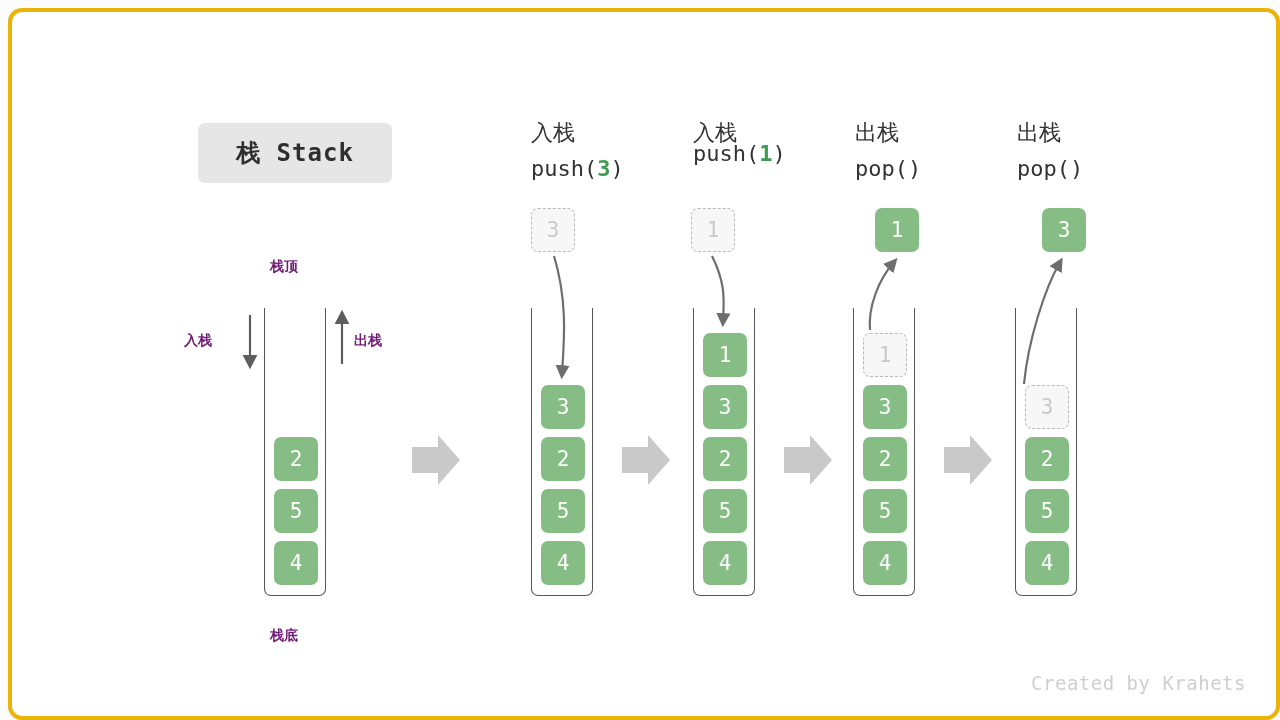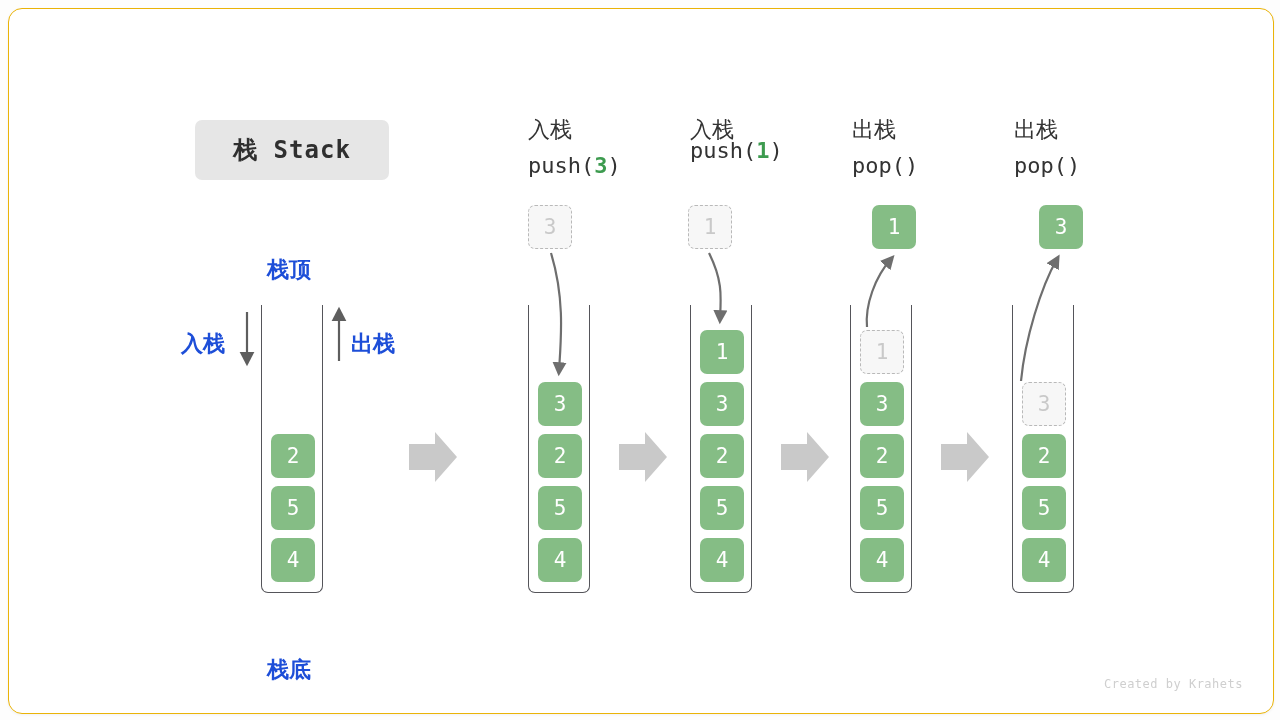--- a/index.html
+++ b/index.html
@@ -4,21 +4,21 @@
 <style>
   html,body{margin:0;padding:0;}
   body{
     width:1280px;height:720px;
     background:#fdfdfd;
     font-family:"Liberation Sans","DejaVu Sans",sans-serif;
     overflow:hidden;
   }
   #card{
     position:absolute;left:8px;top:8px;width:1264px;height:704px;
-    background:#ffffff;border:1px solid #eab308;border-radius:14px;
+    background:#ffffff;border:4px solid #eab308;border-radius:14px;
     box-shadow:0 1px 3px rgba(0,0,0,0.05);
     overflow:hidden;
   }
 
   
   #title-badge{
     position:absolute;left:186px;top:111px;width:194px;height:60px;
     background:#e6e6e6;border-radius:7px;
     display:flex;align-items:center;justify-content:center;
     font-family:"DejaVu Sans Mono","Liberation Mono",monospace;
@@ -64,43 +64,43 @@
     display:flex;align-items:center;justify-content:center;
     font-family:"DejaVu Sans Mono","Liberation Mono",monospace;
     font-size:21px;color:#ffffff;background:#85bd85;box-sizing:border-box;
   }
   .float-cell.ghost{
     background:#f7f7f7;color:#c9c9c9;border:1.8px dashed #b9b9b9;
   }
 
   
   .lbl{
-    position:absolute;font-size:22px;font-weight:bold;color:#1d4ed8;
+    position:absolute;font-size:14px;font-weight:bold;color:#701a75;
     white-space:nowrap;
   }
 
   
   #watermark{
     position:absolute;right:30px;bottom:22px;
     font-family:"DejaVu Sans Mono","Liberation Mono",monospace;
-    font-size:12px;color:#cfcfcf;letter-spacing:0.5px;
+    font-size:19px;color:#cfcfcf;letter-spacing:0.5px;
   }
 
   svg{position:absolute;left:0;top:0;overflow:visible;pointer-events:none;}
 </style>
 </head>
 <body>
 
 <div id="card">
 
   <div id="title-badge">栈 Stack</div>
 
   <div>
     <div class="lbl" style="left:258px;top:246px;">栈顶</div>
-    <div class="lbl" style="left:258px;top:646px;">栈底</div>
+    <div class="lbl" style="left:258px;top:615px;">栈底</div>
     <div class="lbl" style="left:172px;top:320px;">入栈</div>
     <div class="lbl" style="left:342px;top:320px;">出栈</div>
 
     <svg width="1264" height="704">
       <defs>
         <marker id="ah-dark" markerWidth="8" markerHeight="8" refX="4.2" refY="4" orient="auto">
           <path d="M0,0.6 L6.6,4 L0,7.4 z" fill="#5e5e5e"></path>
         </marker>
         <marker id="ah-curve" markerWidth="8" markerHeight="8" refX="4" refY="4" orient="auto">
           <path d="M0,0.8 L6.4,4 L0,7.2 z" fill="#6e6e6e"></path>

